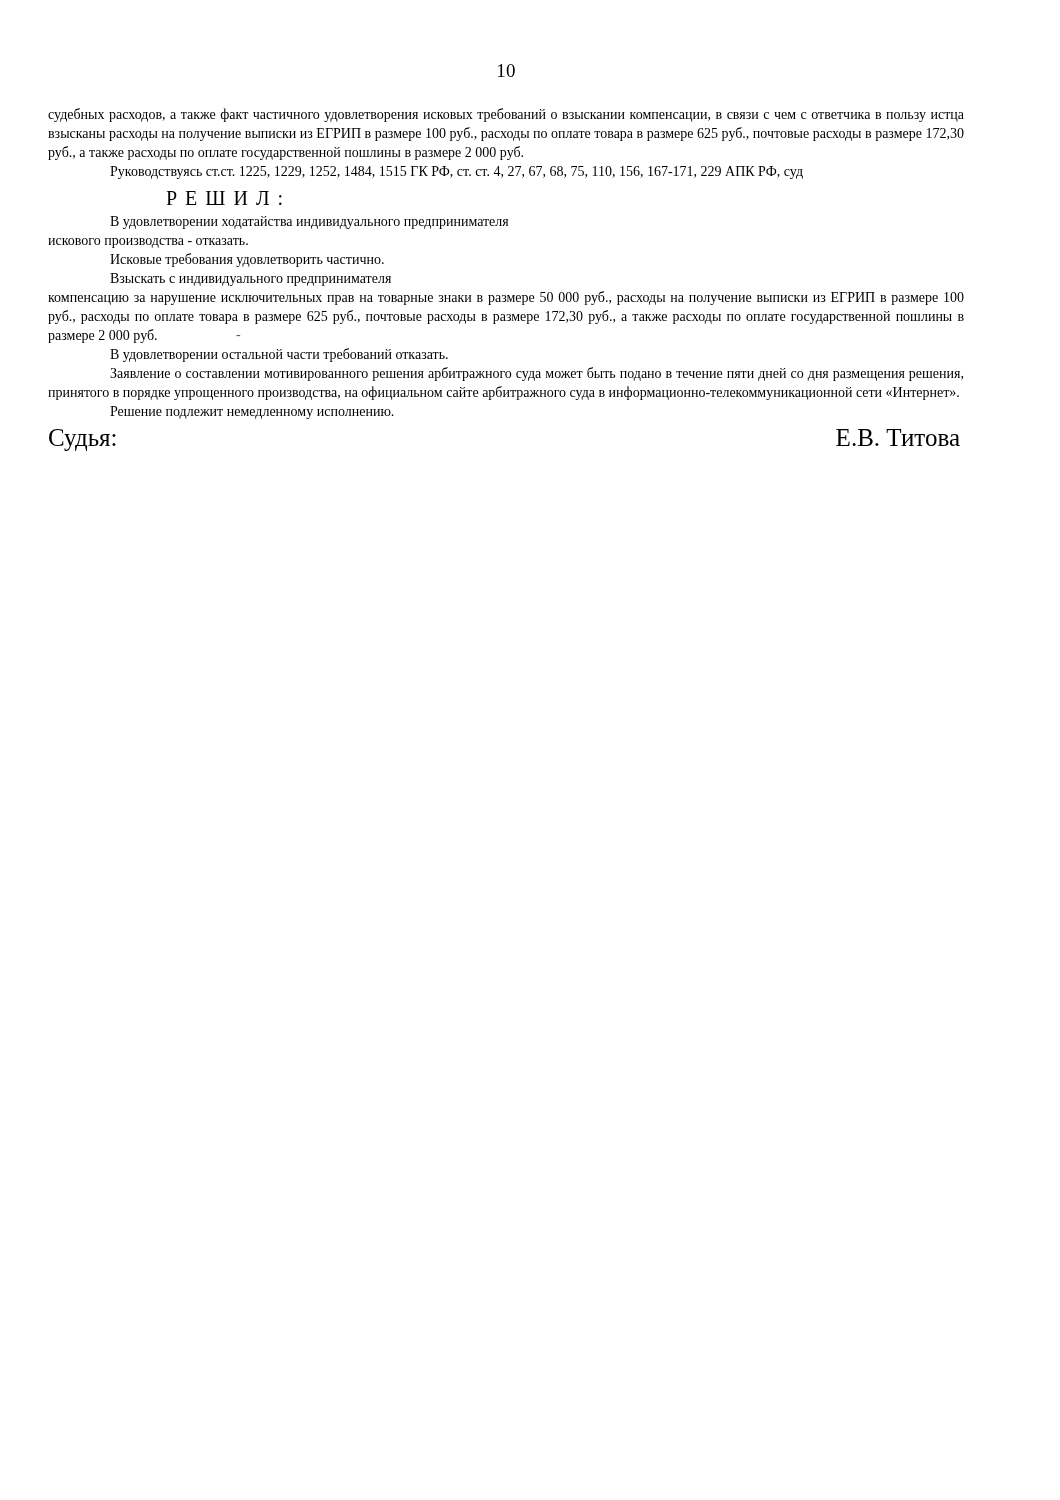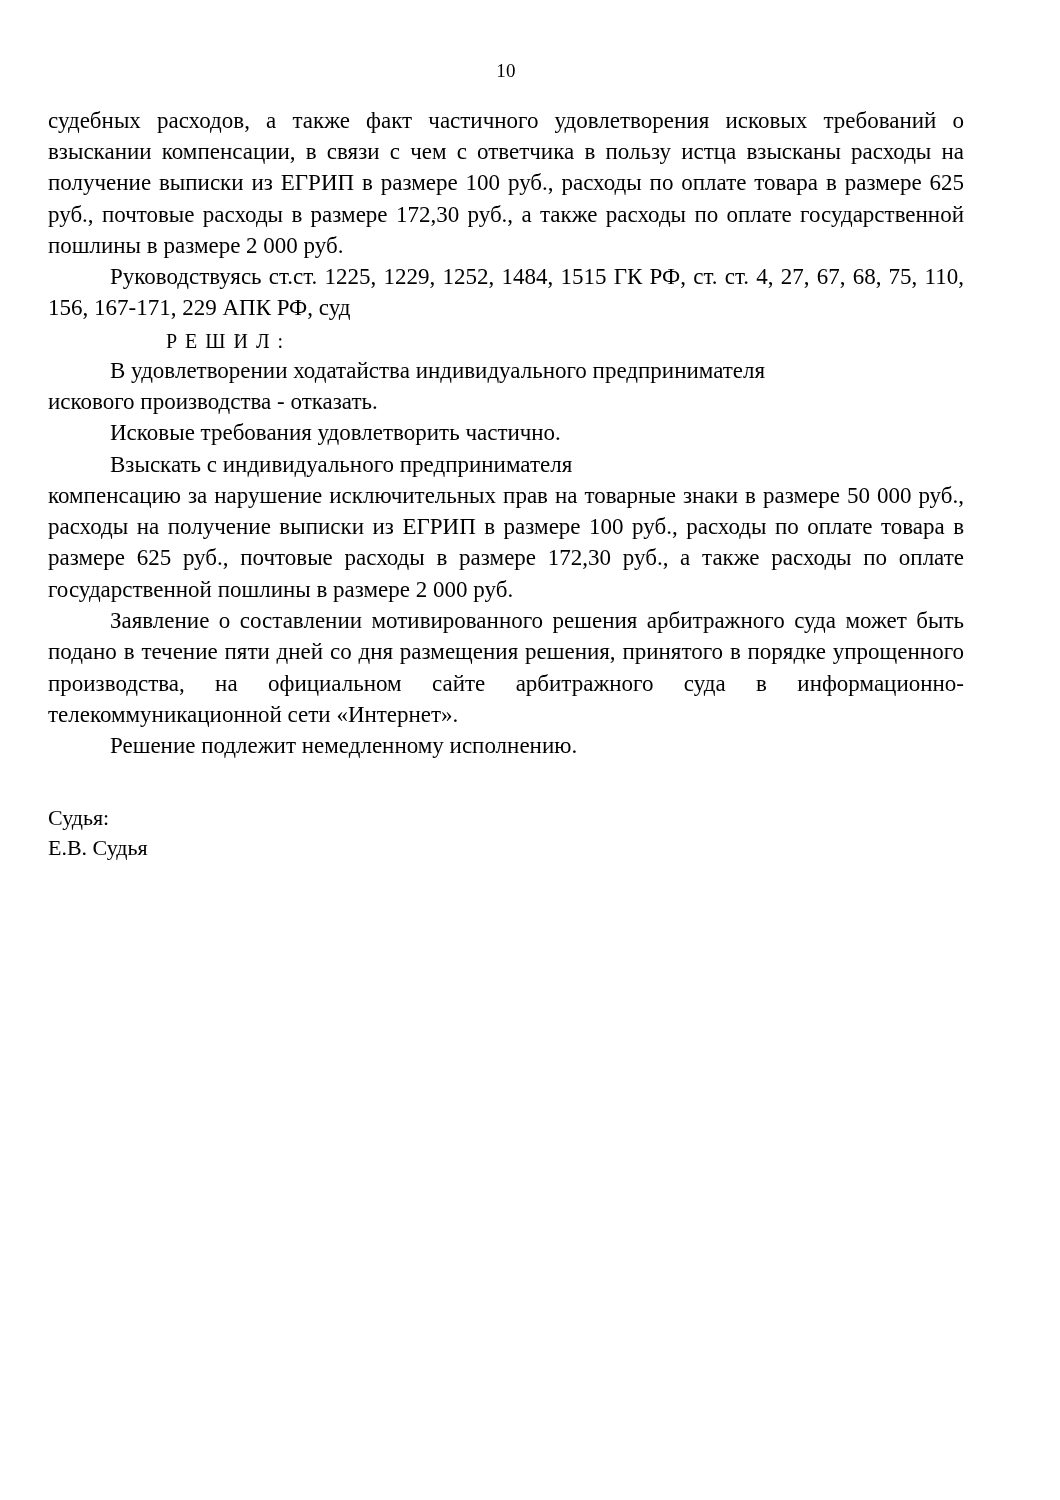--- a/index.html
+++ b/index.html
@@ -23,21 +23,21 @@
     position: relative;
   }
   .page-number {
     text-align: center;
     font-size: 19px;
     line-height: 1.2;
     margin: 0 0 22px 0;
     letter-spacing: 0.3px;
   }
   p.body-text {
-    font-size: 23px;
+    font-size: 14px;
     line-height: 1.36;
     margin: 0;
     text-align: justify;
     text-justify: inter-word;
     hyphens: none;
   }
   p.indent {
     text-indent: 62px;
   }
   .resolved-heading {
@@ -56,26 +56,24 @@
     min-width: 175px;
   }
   .tiny-mark {
     position: absolute;
     left: 236px;
     top: 327px;
     font-size: 14px;
     color: #555;
   }
   .signature-row {
-    margin-top: 42px;
     display: flex;
     justify-content: space-between;
-    font-size: 22px;
+    font-size: 25px;
     line-height: 1.36;
-    flex-direction: column;
   }
   .sig-left { }
   .sig-right { padding-right: 4px; }
 </style>
 </head>
 <body>
 
 <div class="page">
 
   <div class="page-number">10</div>
@@ -91,26 +89,27 @@
 
   <p class="body-text">искового производства - отказать.</p>
 
   <p class="body-text indent">Исковые требования удовлетворить частично.</p>
 
   <p class="body-text indent">Взыскать с  индивидуального предпринимателя</p>
 
 
   <p class="body-text">компенсацию за нарушение исключительных прав на товарные знаки в размере 50 000 руб., расходы на получение выписки из ЕГРИП в размере 100 руб., расходы по оплате товара в размере 625 руб., почтовые расходы в размере 172,30 руб., а также расходы по оплате государственной пошлины в размере  2 000 руб.</p>
 
+  <p class="body-text indent">В удовлетворении остальной части требований отказать.</p>
 
   <p class="body-text indent">Заявление о составлении мотивированного решения арбитражного суда может быть подано в течение пяти дней со дня размещения решения, принятого в порядке упрощенного производства, на официальном сайте арбитражного суда в информационно-телекоммуникационной сети «Интернет».</p>
 
   <p class="body-text indent">Решение подлежит немедленному исполнению.</p>
 
 
   <div class="signature-row">
     <div class="sig-left">Судья:</div>
-    <div class="sig-right">Е.В. Судья</div>
+    <div class="sig-right">Е.В. Титова</div>
   </div>
 
   <div class="tiny-mark">-</div>
 
 </div>
 
 </body></html>

